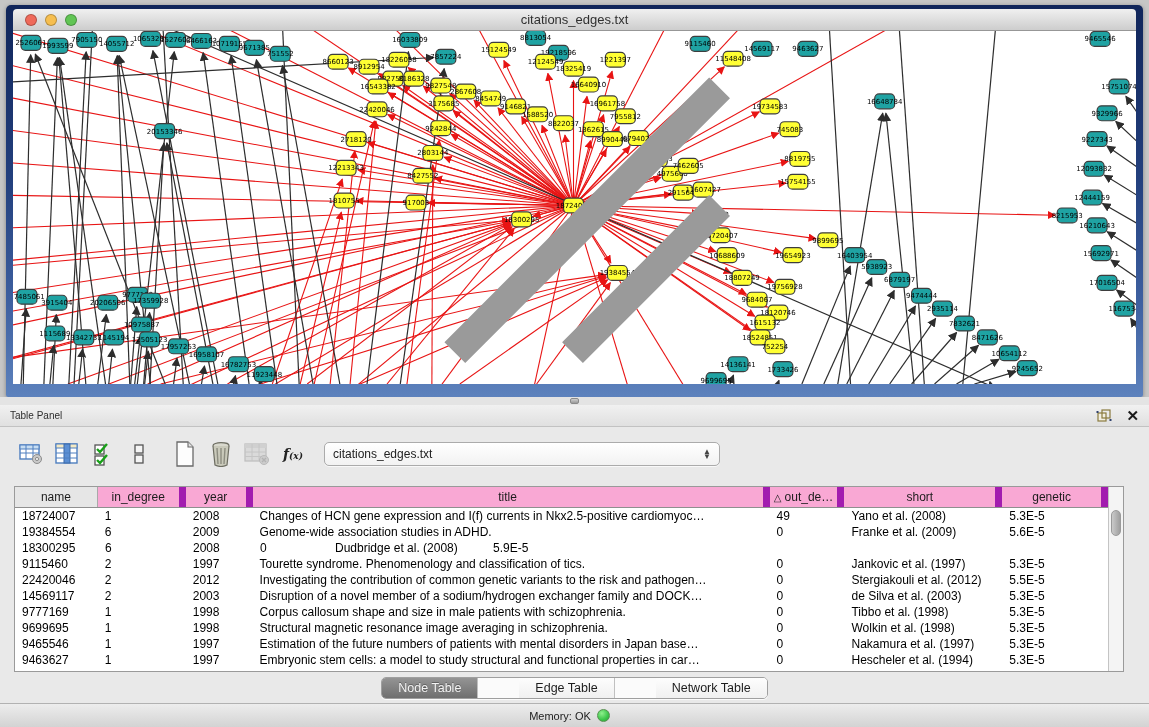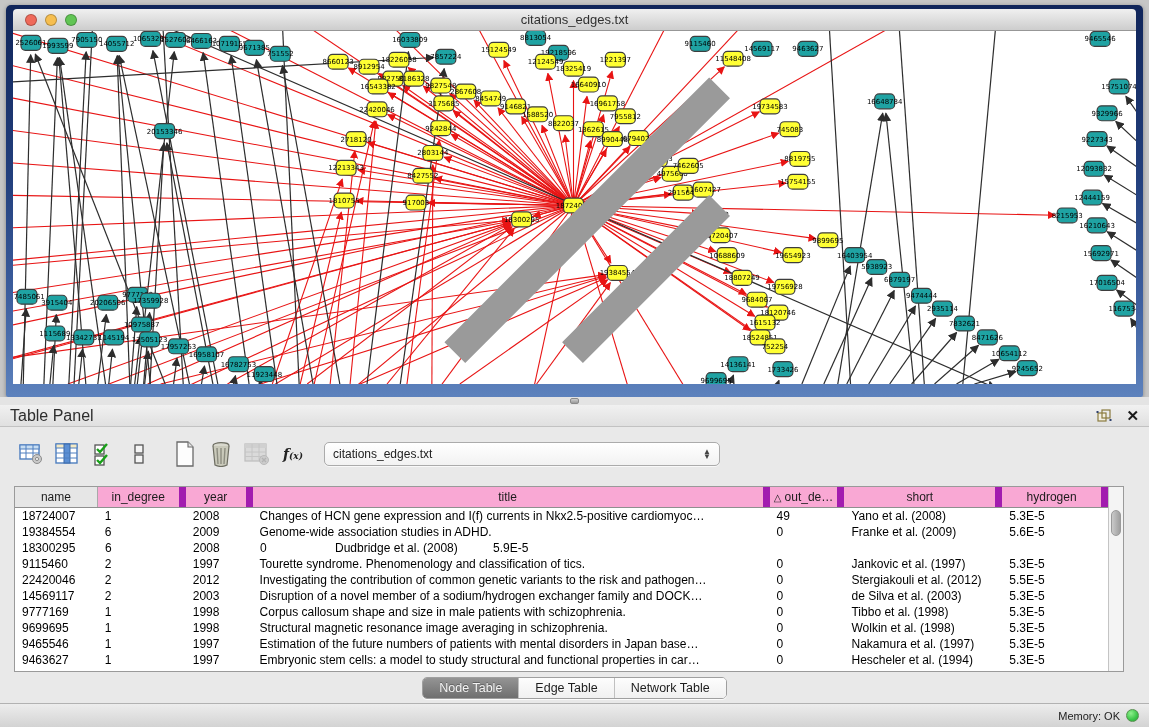--- a/index.html
+++ b/index.html
@@ -22,21 +22,21 @@
 
   
   #panel-gap { position:absolute; left:0; top:397px; width:1149px; height:8px; background:#e4e4e4; }
   #split-handle { position:absolute; left:570px; top:398px; width:9px; height:6px;
     background:linear-gradient(#cfcfcf,#9a9a9a); border:1px solid #8a8a8a; border-radius:2px; }
 
   
   #table-panel { position:absolute; left:0; top:405px; width:1149px; height:298px; background:#e9e9e9; }
   .panel-header { height:22px; background:linear-gradient(#f1f1f1,#e0e0e0); border-bottom:1px solid #c2c2c2;
     display:flex; align-items:center; padding:0 10px; }
-  .panel-title { font-size:16px; color:#2e2e2e; }
+  .panel-title { font-size:10px; color:#2e2e2e; }
   .panel-header .spacer { flex:1; }
   .float-icon { width:16px; height:14px; margin-right:14px; cursor:default; }
   .close-icon { font-size:15px; font-weight:bold; color:#1a1a1a; line-height:14px; cursor:default; }
 
   .toolbar { display:flex; align-items:center; height:42px; padding-left:16px; margin-top:6px; }
   .tbtn { width:30px; height:30px; display:flex; align-items:center; justify-content:center; margin-right:6px; }
   .fx { font-family:"DejaVu Serif",serif; font-style:italic; font-weight:bold; font-size:14px; color:#222; }
   .fx small { font-size:9px; }
   .table-select { width:396px; height:24px; margin-left:10px; background:linear-gradient(#ffffff,#f2f2f2);
     border:1px solid #ababab; border-radius:5px; display:flex; align-items:center; padding:0 8px;
@@ -56,29 +56,29 @@
   .row { display:flex; height:16px; font-size:12px; color:#000; }
   .cell { padding:0 0 0 7px; overflow:hidden; white-space:nowrap; line-height:16px; }
   .c0{width:83px;} .c1{width:88px;} .c2{width:67px;} .c3{width:518px;} .c4{width:75px;} .c5{width:158px;} .c6{width:106px;}
   #vscroll { position:absolute; right:0; top:0; bottom:0; width:15px; background:#f4f4f4; border-left:1px solid #c4c4c4; }
   #vthumb { position:absolute; left:2px; top:23px; width:10px; height:26px; border-radius:5px;
     background:linear-gradient(90deg,#cacaca,#9f9f9f); border:1px solid #9a9a9a; }
 
   
   #tabbar { position:absolute; left:0; right:0; top:272px; display:flex; justify-content:center; }
   .seg { display:flex; border:1px solid #9f9f9f; border-radius:5px; overflow:hidden; background:#fbfbfb;
-    box-shadow:0 1px 0 rgba(255,255,255,.8); }
+    box-shadow:0 1px 0 rgba(255,255,255,.8);gap:41px; }
   .seg-btn { padding:3px 16px; font-size:12.5px; color:#1d1d1d; border-right:1px solid #c0c0c0; background:linear-gradient(#fdfdfd,#f0f0f0); }
   .seg-btn:last-child { border-right:none; }
   .seg-btn.active { background:linear-gradient(#949494,#6f6f6f); color:#f3f3f3; text-shadow:0 -1px 0 rgba(0,0,0,.3); }
 
   
   #statusbar { position:absolute; left:0; top:703px; width:1149px; height:24px;
     background:linear-gradient(#ededed,#d3d3d3); border-top:1px solid #b2b2b2;
-    display:flex; align-items:center; justify-content:flex-end; padding-right:10px; }
+    display:flex; align-items:center; justify-content:center; padding-right:10px; }
   .mem-label { font-size:11px; color:#222; margin-right:6px; }
   .mem-dot { width:13px; height:13px; border-radius:50%; background:radial-gradient(circle at 35% 30%,#8ef08c,#3cc549 60%,#28a338); border:1px solid #56904f; }
 </style>
 </head>
 <body>
 
 <div id="network-window">
   <div class="titlebar">
     <div class="traffic">
       <span class="light" id="tl-close" style="background: rgb(239, 106, 90);"></span>
@@ -598,21 +598,21 @@
             <span>title</span>
           </div>
           <div class="hdr-cell c4">
             <span class="sort-glyph">△</span>
             <span>out_de…</span>
           </div>
           <div class="hdr-cell c5">
             <span>short</span>
           </div>
           <div class="hdr-cell c6">
-            <span>hydrogen</span>
+            <span>genetic</span>
           </div>
         </div>
       <div id="body-rows">
           <div class="row">
             <div class="cell c0">18724007</div>
             <div class="cell c1">1</div>
             <div class="cell c2">2008</div>
             <div class="cell c3">Changes of HCN gene expression and I(f) currents in Nkx2.5-positive cardiomyoc…</div>
             <div class="cell c4">49</div>
             <div class="cell c5">Yano et al. (2008)</div>

